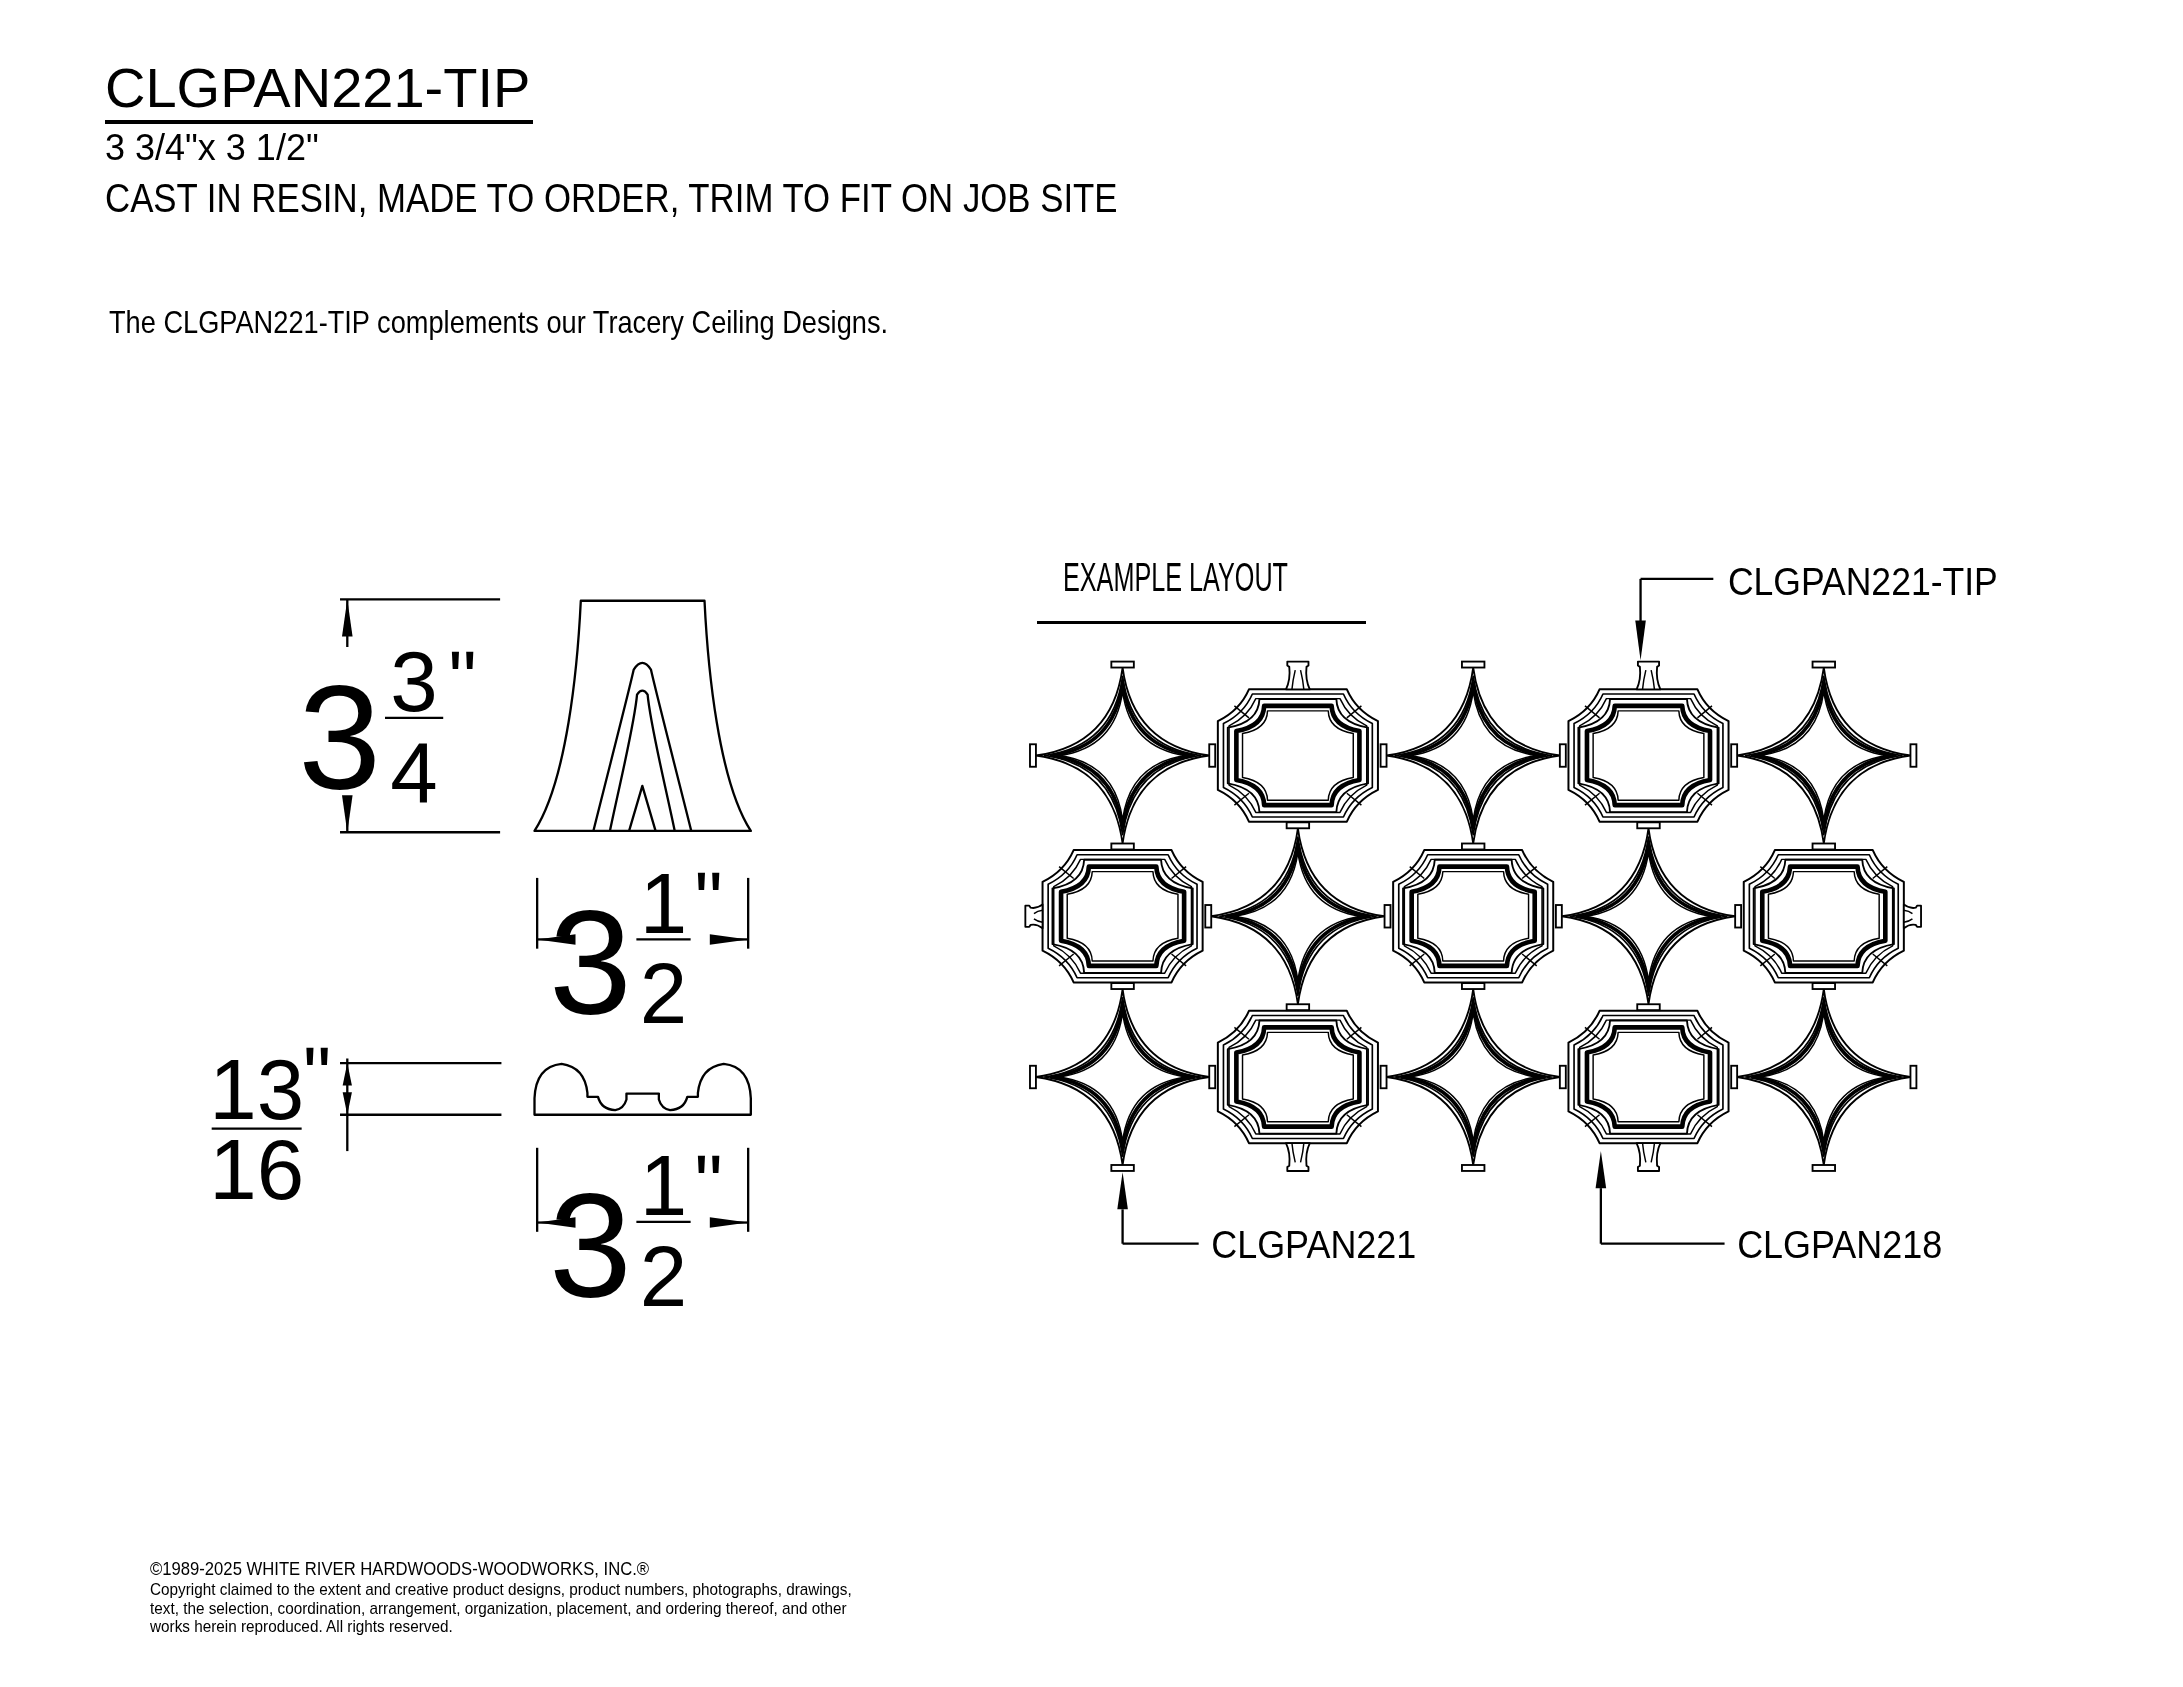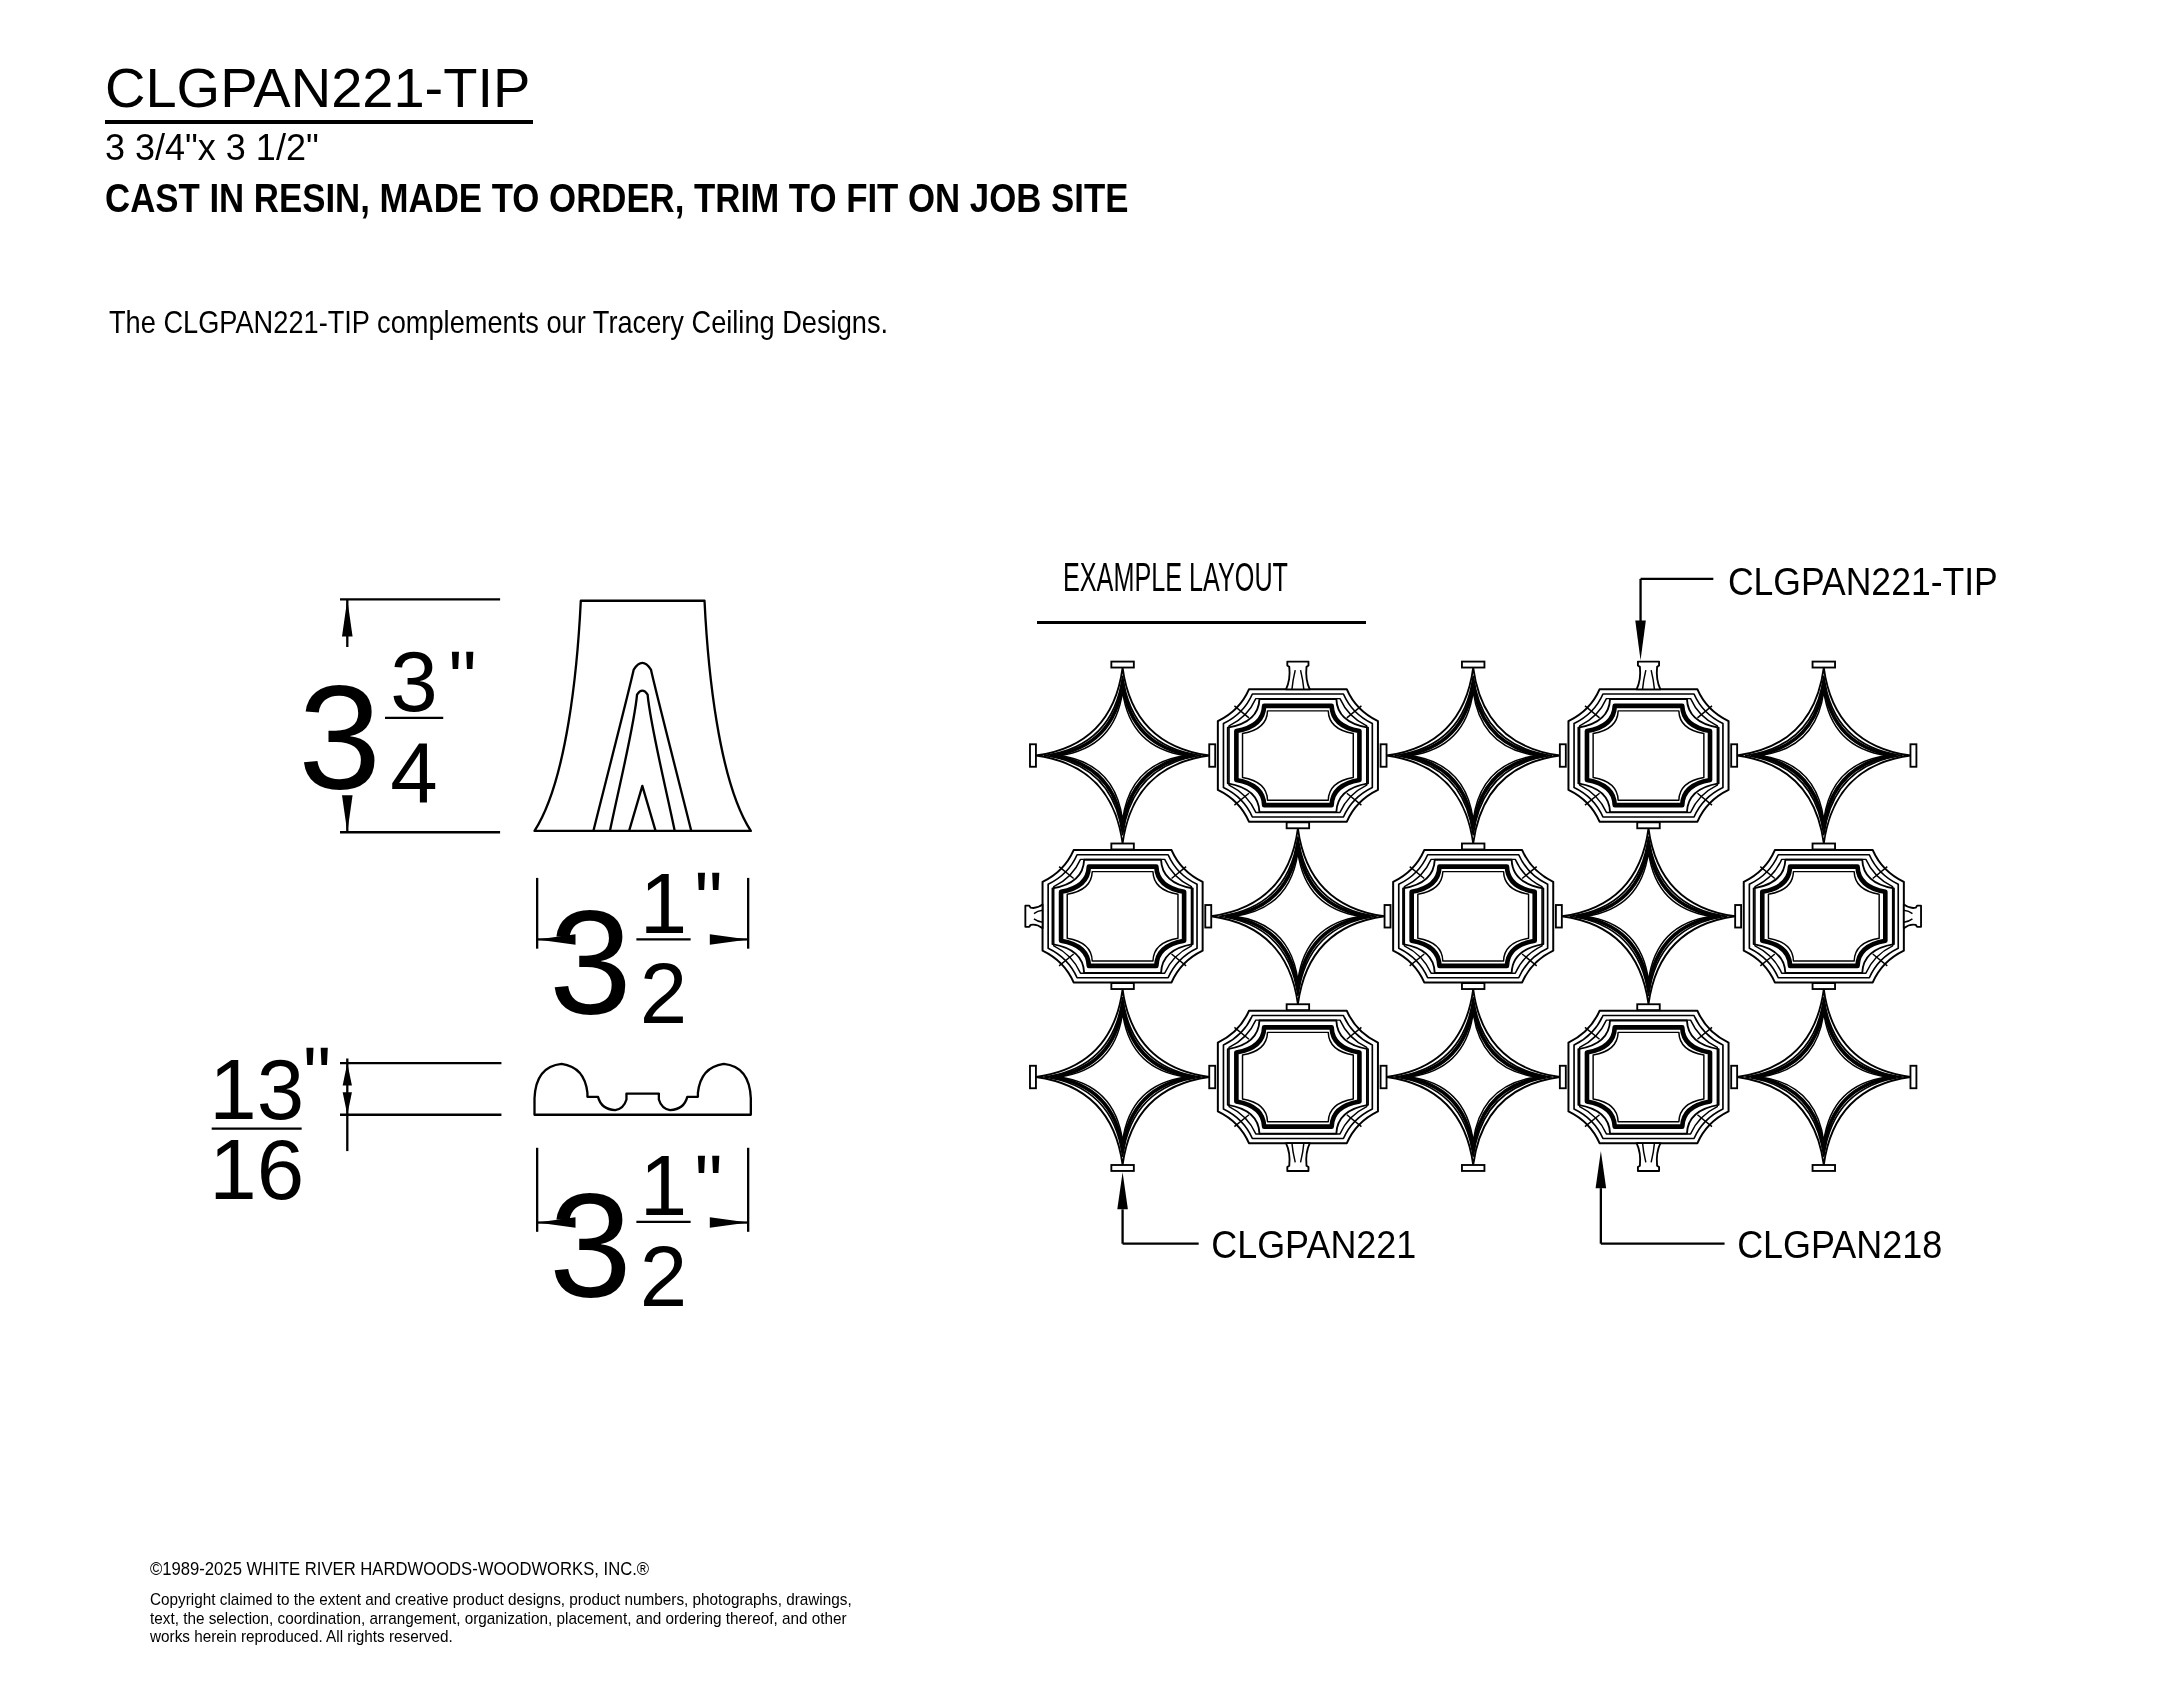--- a/index.html
+++ b/index.html
@@ -3,29 +3,29 @@
 <meta charset="utf-8">
 <style>
   html,body{margin:0;padding:0;background:#fff;}
   #page{position:relative;width:2183px;height:1687px;background:#ffffff;overflow:hidden;
         font-family:"Liberation Sans",sans-serif;color:#000;}
   .abs{position:absolute;}
   .tx{display:inline-block;transform-origin:0 0;white-space:nowrap;}
   #title{left:105px;top:60px;font-size:56px;line-height:1;}
   #title-underline{left:105px;top:120px;width:428px;height:4px;background:#000;}
   #size-line{left:105px;top:130px;font-size:36px;line-height:1;}
-  #material-line{left:105px;top:178px;font-size:40px;line-height:1;font-weight:bold;}
+  #material-line{left:105px;top:178px;font-size:40px;line-height:1;}
   #material-line .tx{transform:scaleX(0.87);}
   #description{left:109px;top:296px;font-size:32px;line-height:52px;}
   #description .tx{transform:scaleX(0.85);}
   #example-heading{left:1063px;top:557px;font-size:40px;line-height:1;}
   #example-heading .tx{transform:scaleX(0.63);}
   #example-heading-underline{left:1037px;top:621px;width:329px;height:3.3px;background:#000;}
   #copyright{left:150px;top:1559px;font-size:17px;line-height:18.5px;}
-  #copyright .first{font-size:18.5px;line-height:20px;margin-bottom:12px;}
+  #copyright .first{font-size:18.5px;line-height:20px;margin-bottom:2px;}
   #copyright .tx{transform:scaleX(0.9);}
   svg{position:absolute;left:0;top:0;}
   svg text{font-family:"Liberation Sans",sans-serif;fill:#000;}
   .ln{stroke:#000;stroke-width:3.5;fill:none;}
   .ah{fill:#000;stroke:none;}
   .shape{stroke:#000;stroke-width:3.5;fill:none;stroke-linejoin:round;}
   .dn{font-size:225px;}
   .df{font-size:129px;}
   .di{font-size:120px;}
   .lbl{font-size:60px;}

